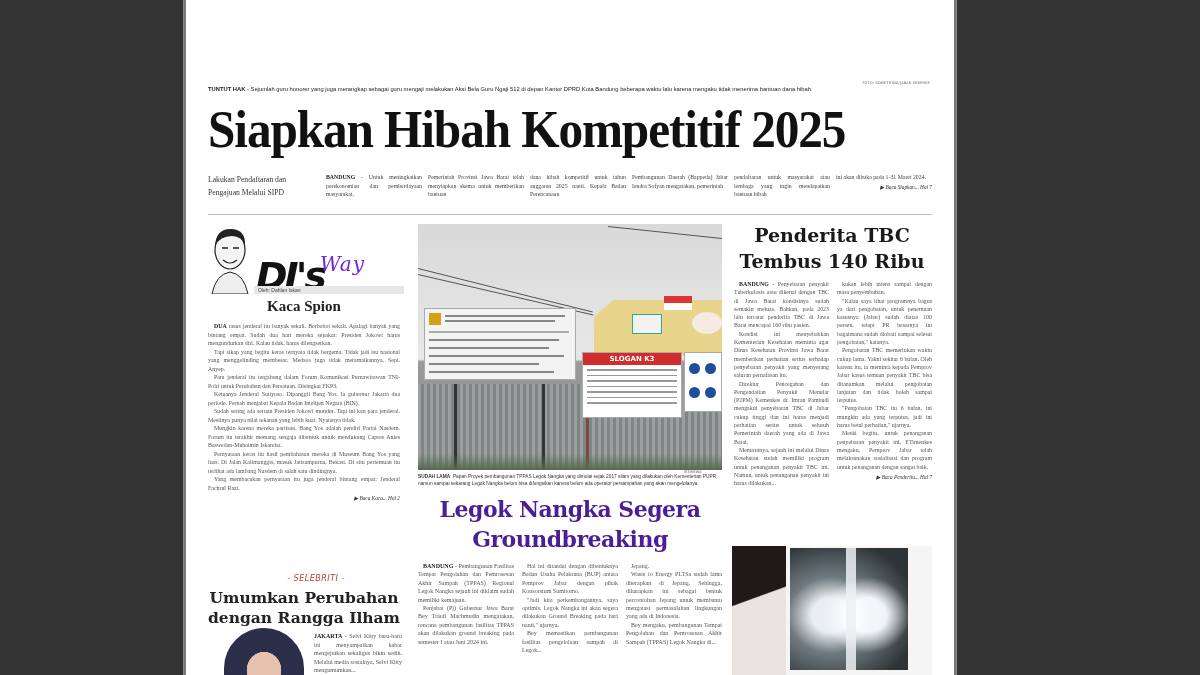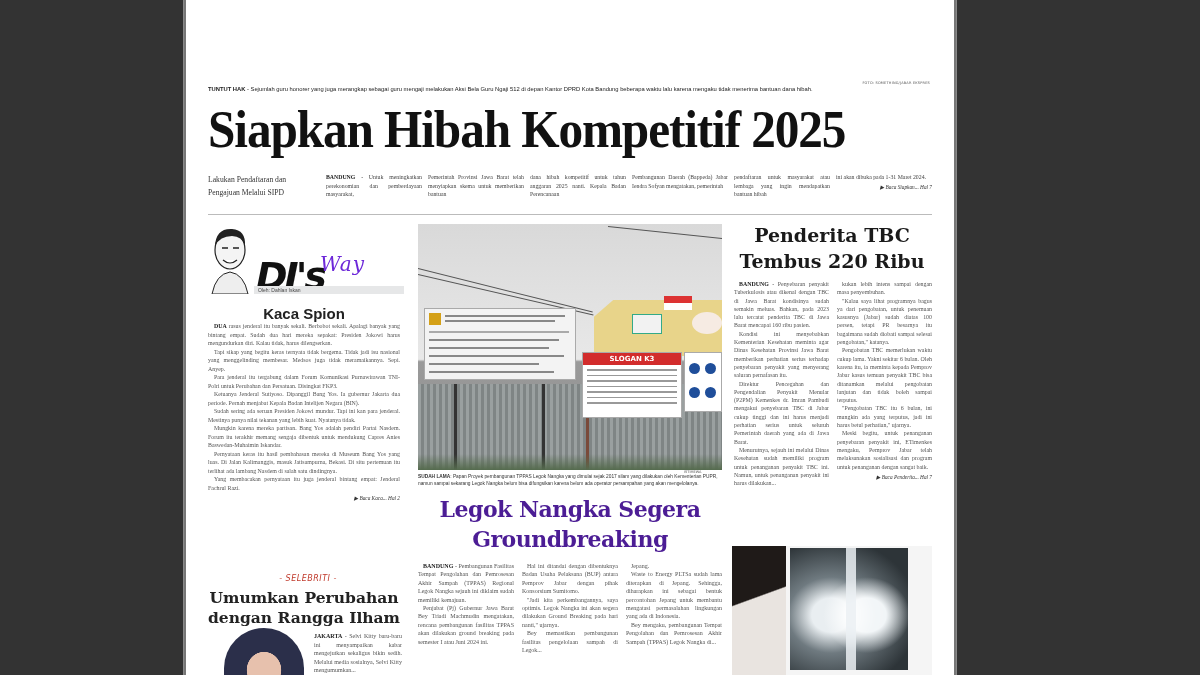--- a/index.html
+++ b/index.html
@@ -99,32 +99,32 @@
   .dis-logo .way {
     position: absolute; left: 64px; top: 12px; font-family: "DejaVu Serif", serif; font-style: italic;
     font-size: 20px; color: #6d28d9; letter-spacing: 1px;
   }
   .byline-bar {
     position: absolute; left: 50px; top: 64px; width: 150px; height: 8px; background: #e6e7e8;
     font-family: "Liberation Sans", sans-serif; font-size: 5px; color: #444; line-height: 8px; padding-left: 4px;
   }
   .col-title {
     position: absolute; left: 0; top: 76px; width: 200px; text-align: center;
-    font-family: Liberation Sans, sans-serif; font-weight: bold; font-size: 15px; color: #222; margin-top: 7px;
+    font-family: Liberation Serif, serif; font-weight: bold; font-size: 15px; color: #222;
   }
   .col-body {
     position: absolute; left: 4px; top: 100px; width: 192px;
     font-family: "Liberation Serif", serif; font-size: 5.9px; line-height: 8.5px; color: #555; text-align: justify;
   }
   .col-body p { text-indent: 6px; }
   .col-body b { color: #222; }
   .col-body .cont { display: block; text-align: right; font-style: italic; font-size: 5.3px; color: #333; margin-top: 2px; }
 
   .selebriti {
-    position: absolute; left: 4px; top: 352px; width: 200px; text-align: center;
+    position: absolute; left: 12px; top: 352px; width: 200px; text-align: center;
     font-family: "DejaVu Sans", sans-serif; font-style: italic; font-size: 8px; color: #c0392b; letter-spacing: 0.5px;
   }
   .celeb-title {
     position: absolute; left: 0; top: 366px; width: 200px; text-align: center;
     font-family: "DejaVu Serif", serif; font-weight: bold; font-size: 15.5px; line-height: 20px; color: #222;
   }
   .celeb-photo {
     position: absolute; left: 20px; top: 406px; width: 80px; height: 60px; border-radius: 40px 40px 0 0;
     background: radial-gradient(ellipse at 50% 70%, #e7c1ad 0 30%, #2b2f4a 31% 100%);
   }
@@ -347,21 +347,21 @@
       <p>"Jadi kita perkembangannya, saya optimis. Legok Nangka ini akan segera dilakukan Ground Breaking pada hari nanti," ujarnya.</p>
       <p>Bey memastikan pembangunan fasilitas pengelolaan sampah di Legok...</p>
     </div>
     <div class="c">
       <p>Jepang.</p>
       <p>Waste to Energy PLTSa sudah lama diterapkan di Jepang. Sehingga, diharapkan ini sebagai bentuk percontohan Jepang untuk membantu mengatasi permasalahan lingkungan yang ada di Indonesia.</p>
       <p>Bey mengaku, pembangunan Tempat Pengolahan dan Pemrosesan Akhir Sampah (TPPAS) Legok Nangka di...</p>
     </div>
   </div>
 
-  <h2 class="right-title">Penderita TBC Tembus 220 Ribu</h2>
+  <h2 class="right-title">Penderita TBC Tembus 140 Ribu</h2>
   <div class="right-cols">
     <div class="c">
       <p><b>BANDUNG</b> <span>- Penyebaran penyakit Tuberkulosis atau dikenal dengan TBC di Jawa Barat kondisinya sudah semakin meluas. Bahkan, pada 2023 lalu tercatat penderita TBC di Jawa Barat mencapai 160 ribu pasien.</span></p>
       <p>Kondisi ini menyebabkan Kementerian Kesehatan meminta agar Dinas Kesehatan Provinsi Jawa Barat memberikan perhatian serius terhadap penyebaran penyakit yang menyerang saluran pernafasan itu.</p>
       <p>Direktur Pencegahan dan Pengendalian Penyakit Menular (P2PM) Kemenkes dr. Imran Pambudi mengakui penyebaran TBC di Jabar cukup tinggi dan ini harus menjadi perhatian serius untuk seluruh Pemerintah daerah yang ada di Jawa Barat.</p>
       <p>Menurutnya, sejauh ini melalui Dinas Kesehatan sudah memiliki program untuk penanganan penyakit TBC ini. Namun, untuk penanganan penyakit ini harus dilakukan...</p>
     </div>
     <div class="c">
       <p>kukan lebih intens sampai dengan masa penyembuhan.</p>
       <p>"Kalau saya lihat programnya bagus ya dari pengobatan, untuk penemuan kasusnya (Jabar) sudah diatas 100 persen, tetapi PR besarnya itu bagaimana sudah diobati sampai selesai pengobatan," katanya.</p>

